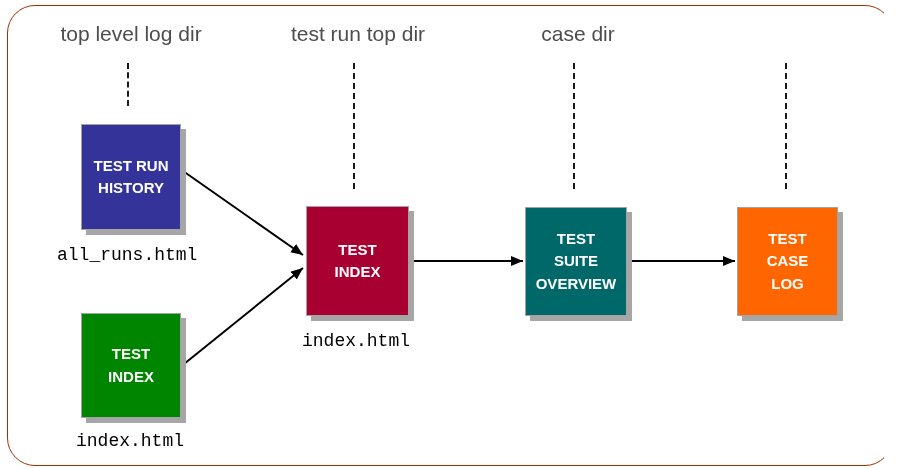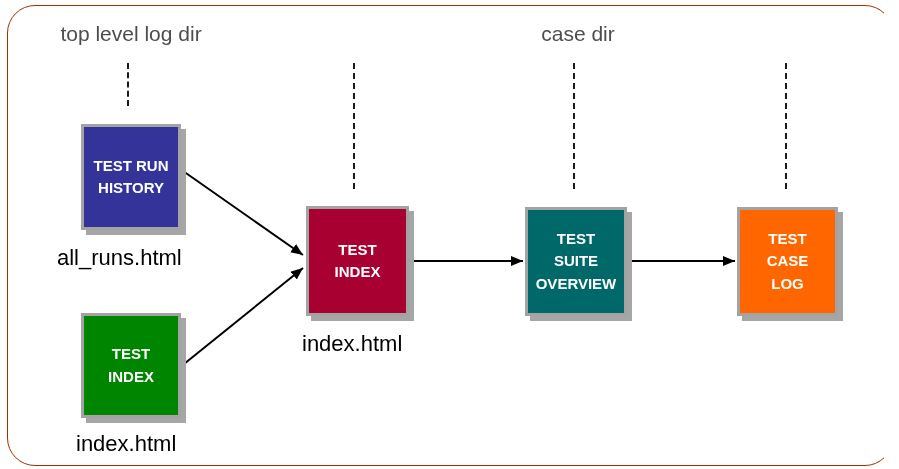--- a/index.html
+++ b/index.html
@@ -43,58 +43,59 @@
     left: 0;
     top: 0;
     width: 899px;
     height: 469px;
     z-index: 1;
     pointer-events: none;
   }
   .node {
     position: absolute;
     box-sizing: border-box;
-    border: 3px solid #a3a3a3;
+    border: 1px solid #a3a3a3;
     box-shadow: 5px 5px 0 #a6a6a6;
     display: flex;
     align-items: center;
     justify-content: center;
     text-align: center;
     z-index: 2;
   }
   .node-label {
     color: #ffffff;
     font-weight: bold;
     font-size: 15px;
     line-height: 1.5;
     white-space: pre-line;
   }
   .file-label {
     position: absolute;
-    font-family: Liberation Sans, sans-serif;
-    font-size: 22px;
+    font-family: Liberation Mono, monospace;
+    font-size: 18px;
     color: #000000;
     white-space: nowrap;
     z-index: 2;
   }
   
   .node-history   { left: 81px;  top: 124px; width: 100px; height: 106px; }
   .node-index-top { left: 81px;  top: 313px; width: 100px; height: 105px; }
   .node-index-run { left: 306px; top: 206px; width: 103px; height: 110px; }
   .node-suite     { left: 525px; top: 207px; width: 102px; height: 109px; }
   .node-case      { left: 737px; top: 207px; width: 101px; height: 109px; }
 </style>
 </head>
 <body>
 
 <div class="canvas">
 
   <div class="frame"></div>
 
   <div class="col-header" style="left:131px">top level log dir</div>
+  <div class="col-header" style="left:358px">test run top dir</div>
   <div class="col-header" style="left:578px">case dir</div>
 
   <div class="vline" style="left:127px; top:63px; height:43px"></div>
   <div class="vline" style="left:353px; top:63px; height:126px"></div>
   <div class="vline" style="left:573px; top:63px; height:126px"></div>
   <div class="vline" style="left:785px; top:63px; height:126px"></div>
 
   <svg class="arrow-layer" viewBox="0 0 899 469" xmlns="http://www.w3.org/2000/svg">
     <defs>
       <marker id="ah" markerUnits="userSpaceOnUse" markerWidth="13" markerHeight="11" refX="12" refY="5" orient="auto">

